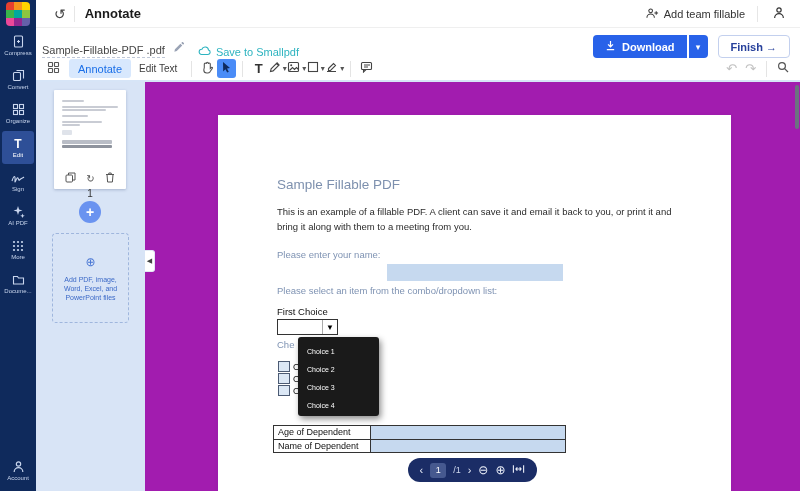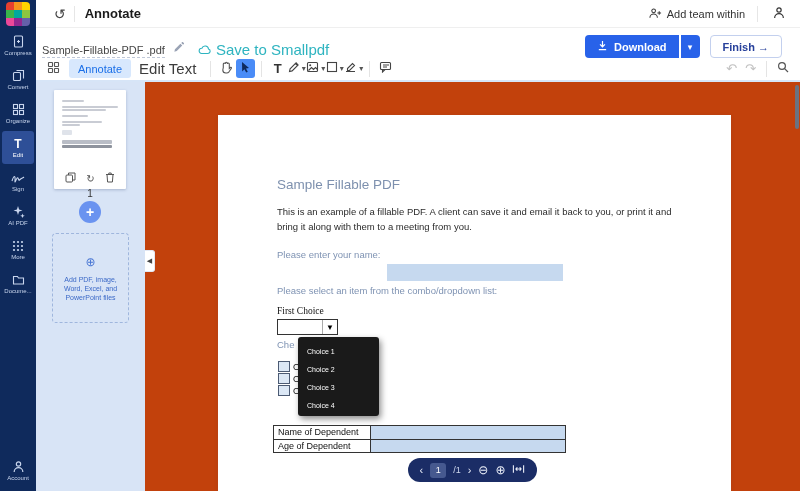--- a/index.html
+++ b/index.html
@@ -38,41 +38,41 @@
   .acct-btn { background:none; border:none; cursor:pointer; padding:0 14px; height:100%;
     display:flex; align-items:center; }
 
   
   .filebar { position:absolute; left:36px; top:28px; right:0; height:30px; background:#fff;
     display:flex; align-items:flex-end; z-index:19; }
   .filename { margin-left:6px; font-size:11px; color:#454545; border-bottom:1px dashed #c0c8d8;
     padding-bottom:1px; }
   .rename-btn { background:none; border:none; cursor:pointer; color:#9aa3b5; margin-left:6px; padding:2px; }
   .save-link { display:flex; align-items:center; gap:4px; background:none; border:none; cursor:pointer;
-    color:#2eb4c0; font-size:15px; margin-left:12px;
+    color:#2eb4c0; font-size:11px; margin-left:12px;
     font-family:"Liberation Sans","DejaVu Sans",sans-serif; }
-  .filebar-right { margin-left:auto; display:flex; align-items:center; gap:2px; margin-right:18px; }
+  .filebar-right { margin-left:auto; display:flex; align-items:center; gap:2px; margin-right:10px; }
   .dl-btn { display:flex; align-items:center; gap:6px; background:#2862e9; color:#fff; border:none;
     cursor:pointer; font-size:11px; font-weight:bold; height:23px; padding:0 12px;
     border-radius:4px 0 0 4px; font-family:"Liberation Sans","DejaVu Sans",sans-serif; }
   .dl-caret { background:#2862e9; color:#fff; border:none; cursor:pointer; width:19px; height:23px;
     border-radius:0 4px 4px 0; font-size:9px; }
   .finish-btn { margin-left:8px; background:#fff; border:1px solid #c3d0ee; color:#27409b;
     font-size:11px; font-weight:bold; height:23px; padding:0 12px; border-radius:4px; cursor:pointer;
     font-family:"Liberation Sans","DejaVu Sans",sans-serif; }
 
   
   .toolbar { position:absolute; left:36px; top:57px; right:0; height:25px; background:#fff;
     border-bottom:2px solid #d7e5f7; display:flex; align-items:center; z-index:18; }
   .tb-btn { background:none; border:none; cursor:pointer; height:19px; min-width:19px;
     display:flex; align-items:center; justify-content:center; color:#3c3c3c; border-radius:3px;
     font-family:"Liberation Sans","DejaVu Sans",sans-serif; }
   .tb-sep { width:1px; height:16px; background:#e4e4e4; margin:0 6px; }
   .tab-annotate { background:#d8e8fd; color:#1a6fe8; font-size:11px; padding:0 9px; margin-left:6px; }
-  .tab-edittext { color:#3c3c3c; font-size:15px; padding:0 8px; }
+  .tab-edittext { color:#3c3c3c; font-size:10px; padding:0 8px; }
   .grid-btn { margin-left:8px; }
   .cursor-btn { background:#4a8cf7; }
   .texttool-btn { font-size:13px; font-weight:bold; color:#333; }
   .caret { font-size:8px; color:#555; margin-left:2px; }
   .tb-right { margin-left:auto; display:flex; align-items:center; margin-right:8px; }
   .undo-btn,.redo-btn { font-size:13px; color:#c2c2c2; }
 
   
   .thumbs { position:absolute; left:36px; top:82px; width:109px; bottom:0;
     background:#d8e4f6; z-index:15; }
@@ -88,34 +88,34 @@
   .add-page { position:absolute; left:43px; top:119px; width:22px; height:22px; border-radius:50%;
     background:#6a93f0; color:#fff; border:none; cursor:pointer; font-size:14px; font-weight:bold;
     line-height:20px; }
   .dropzone { position:absolute; left:16px; top:151px; width:77px; height:90px;
     border:1px dashed #9fb6dd; border-radius:4px; cursor:pointer; display:flex; flex-direction:column;
     align-items:center; justify-content:center; gap:6px; background:transparent; }
   .dz-icon { color:#4a77d4; font-size:12px; }
   .dz-text { font-size:7px; line-height:9px; color:#3b69c7; text-align:center; width:62px; }
 
   
-  .viewer { position:absolute; left:145px; top:82px; right:0; bottom:0; background:#c2410c;
+  .viewer { position:absolute; left:145px; top:82px; right:0; bottom:0; background:#a21caf;
     overflow:hidden; z-index:10; }
   .collapse-tab { position:absolute; left:0; top:168px; width:10px; height:22px; background:#fff;
     border-radius:0 3px 3px 0; border:1px solid #e2e8f4; border-left:none; cursor:pointer;
     font-size:7px; color:#444; display:flex; align-items:center; justify-content:center; padding:0; z-index:12; }
   .page { position:absolute; left:73px; top:33px; width:513px; height:420px; background:#fff;
     box-shadow:0 1px 4px rgba(30,50,100,.10); }
   .doc-title { position:absolute; left:59px; top:62px; font-size:13.5px; color:#7d90ae; }
   .doc-intro { position:absolute; left:59px; top:89px; width:396px; font-size:9.5px; line-height:15px; color:#2b2b2b; }
   .doc-label { position:absolute; font-size:9.5px; color:#7f93b3; }
   .name-label { left:59px; top:134px; }
   .name-field { position:absolute; left:169px; top:149px; width:176px; height:17px; background:#c6d9ef; cursor:text; }
   .combo-label { left:59px; top:170px; }
-  .combo-caption { position:absolute; left:59px; top:191px; font-size:9.5px; color:#111;font-family:Liberation Serif, serif; }
+  .combo-caption { position:absolute; left:59px; top:191px; font-size:9.5px; color:#111; }
   .combo { position:absolute; left:59px; top:204px; width:61px; height:16px; background:#fff;
     border:1px solid #333; cursor:pointer; display:flex; }
   .combo-value { flex:1; }
   .combo-arrow { width:15px; display:flex; align-items:center; justify-content:center;
     font-size:8px; color:#000; border-left:1px solid #aaa; }
   .check-label { left:59px; top:224px; }
   .checkbox-row { position:absolute; left:60px; display:flex; align-items:center; gap:3px; }
   .cb1{top:246px}.cb2{top:258px}.cb3{top:270px}
   .checkbox { width:12px; height:11px; background:#dbe7f5; border:1px solid #4b5a73; cursor:pointer; }
   .cb-lb { font-size:9px; color:#111; }
@@ -257,21 +257,21 @@
     <div class="vdiv"></div>
     <h1 class="app-title">Annotate</h1>
     <div class="topbar-right">
       <button class="team-btn">
         <span>
           <svg width="13" height="12" viewBox="0 0 14 12" fill="none" stroke="#333" stroke-width="1.1">
               <circle cx="5" cy="3.7" r="2"></circle>
               <path d="M1 11a4 4 0 0 1 8 0M11 4v4M9 6h4"></path>
             </svg>
         </span>
-        <span>Add team within</span>
+        <span>Add team fillable</span>
       </button>
       <div class="vdiv"></div>
       <button class="acct-btn">
         <span>
           <svg width="14" height="13" viewBox="0 0 12 12" fill="none" stroke="#333" stroke-width="1.1">
               <circle cx="6" cy="3.7" r="2"></circle>
               <path d="M2 11a4 4 0 0 1 8 0"></path>
             </svg>
         </span>
       </button>
@@ -470,25 +470,25 @@
         <span class="checkbox"></span>
         <span class="cb-lb">O</span>
       </div>
       <div class="checkbox-row cb3">
         <span class="checkbox"></span>
         <span class="cb-lb">O</span>
       </div>
 
       <div class="doc-table">
         <div class="trow">
-          <div class="tcell-name">Name of Dependent</div>
+          <div class="tcell-name">Age of Dependent</div>
           <div class="tcell-field"></div>
         </div>
         <div class="trow">
-          <div class="tcell-name">Age of Dependent</div>
+          <div class="tcell-name">Name of Dependent</div>
           <div class="tcell-field"></div>
         </div>
       </div>
 
       <div class="dropdown-pop">
         <div class="dd-item">Choice 1</div>
         <div class="dd-item">Choice 2</div>
         <div class="dd-item">Choice 3</div>
         <div class="dd-item">Choice 4</div>
       </div>

